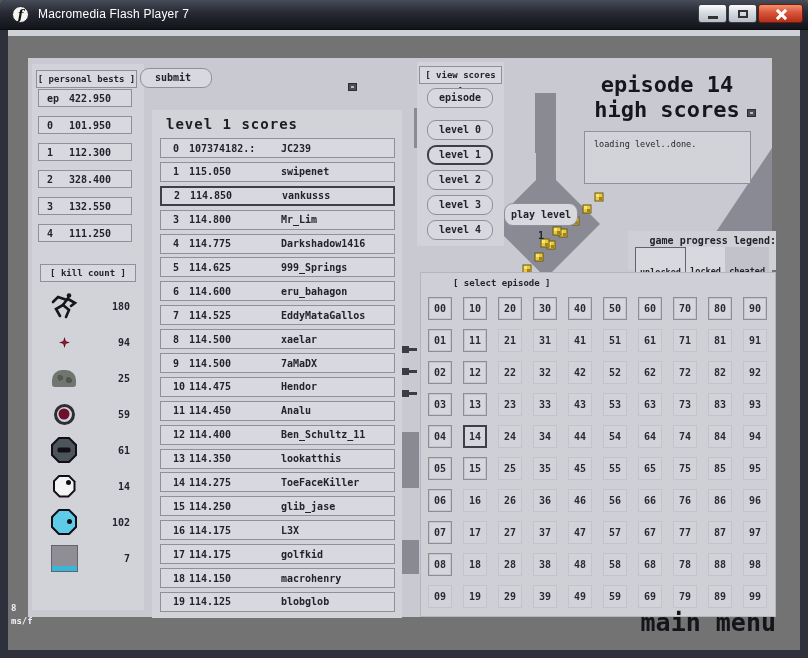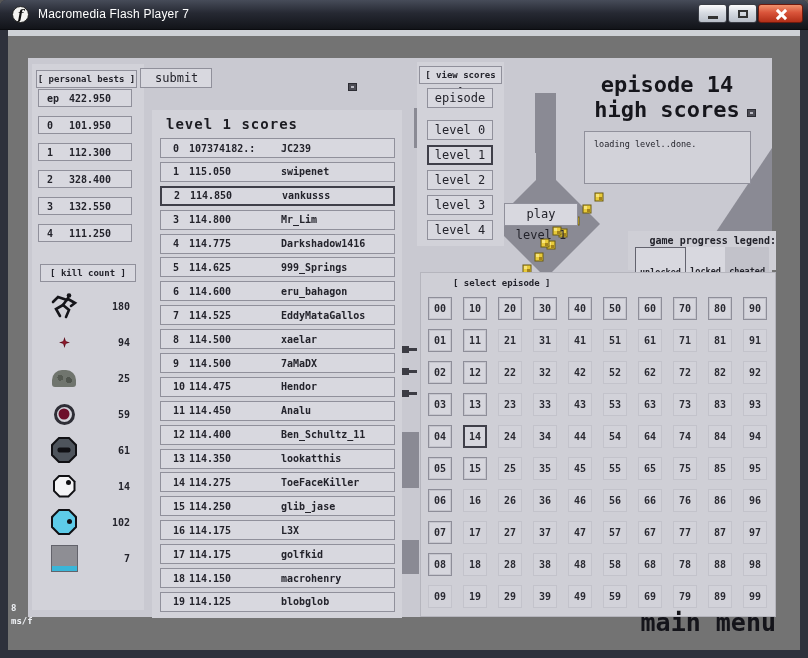--- a/index.html
+++ b/index.html
@@ -33,21 +33,21 @@
   .topstrip{position:absolute;left:8px;top:30px;width:792px;height:6px;background:#ced1d6;}
   .stage{position:absolute;left:8px;top:36px;width:792px;height:614px;background:#737373;overflow:hidden;}
   .content{position:absolute;left:20px;top:22px;width:744px;height:559px;background:#c9c9d1;}
   .decor{position:absolute;left:0;top:0;z-index:1;}
   .notch{position:absolute;left:746px;top:563px;width:18px;height:18px;background:#80808a;
     clip-path:polygon(100% 0,100% 100%,0 100%);z-index:2;}
   
   .panel{position:absolute;background:#d2d2d9;z-index:3;}
   .box{background:#d8d8df;border:1px solid #90909b;color:#23232b;}
   .hdr{font-size:9px;font-weight:bold;text-align:center;}
-  .btn{font-size:12px;font-weight:normal;text-align:center;color:#23232b;}
+  .btn{font-size:10px;font-weight:bold;text-align:center;color:#23232b;border-radius:9px;}
   .selected{border:2px solid #3f3f49;}
   
   #pb-panel{left:24px;top:28px;width:112px;height:222px;}
   #pb-header{position:absolute;left:4px;top:6px;width:101px;height:18px;line-height:16px;}
   #pb-rows{position:absolute;left:6px;top:25px;display:flex;flex-direction:column;gap:9px;}
   .pb-row{width:94px;height:18px;display:flex;align-items:center;font-size:10px;font-weight:bold;}
   .pb-label{margin-left:8px;width:20px;}
   .pb-val{margin-left:2px;}
   #submit-btn{position:absolute;left:132px;top:32px;width:72px;height:20px;z-index:3;
     line-height:18px;text-align:left;padding-left:14px;}

